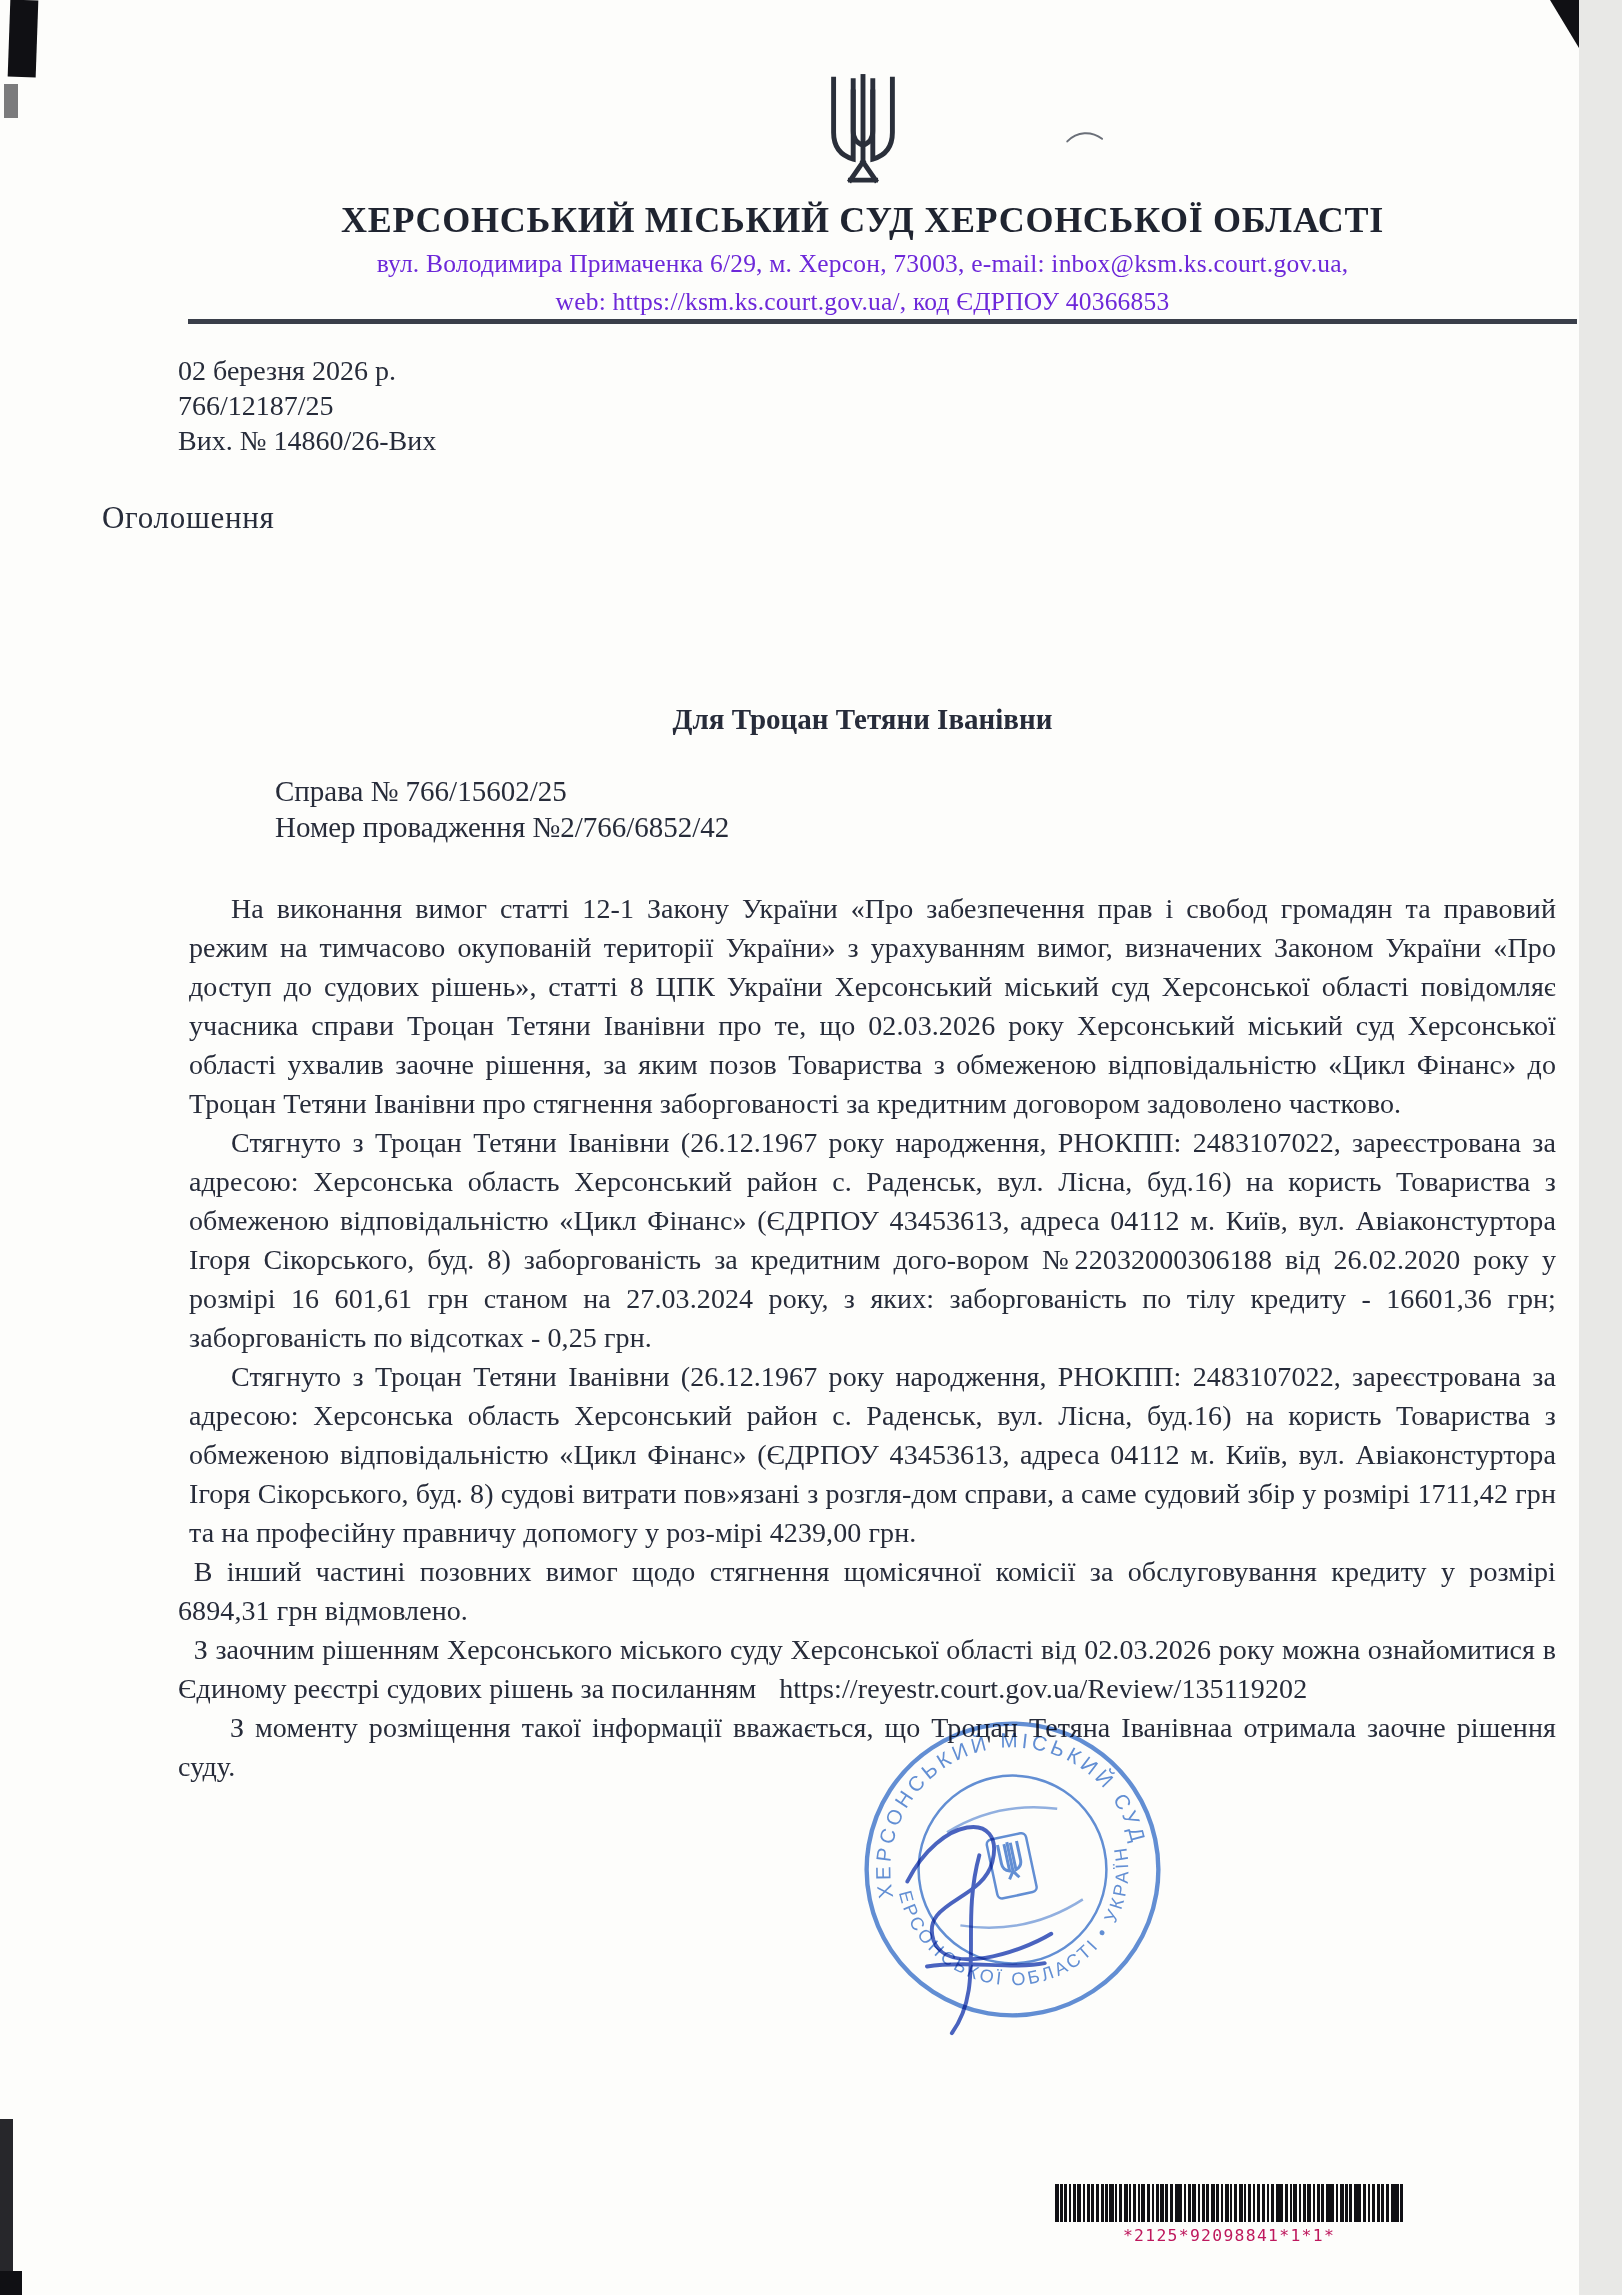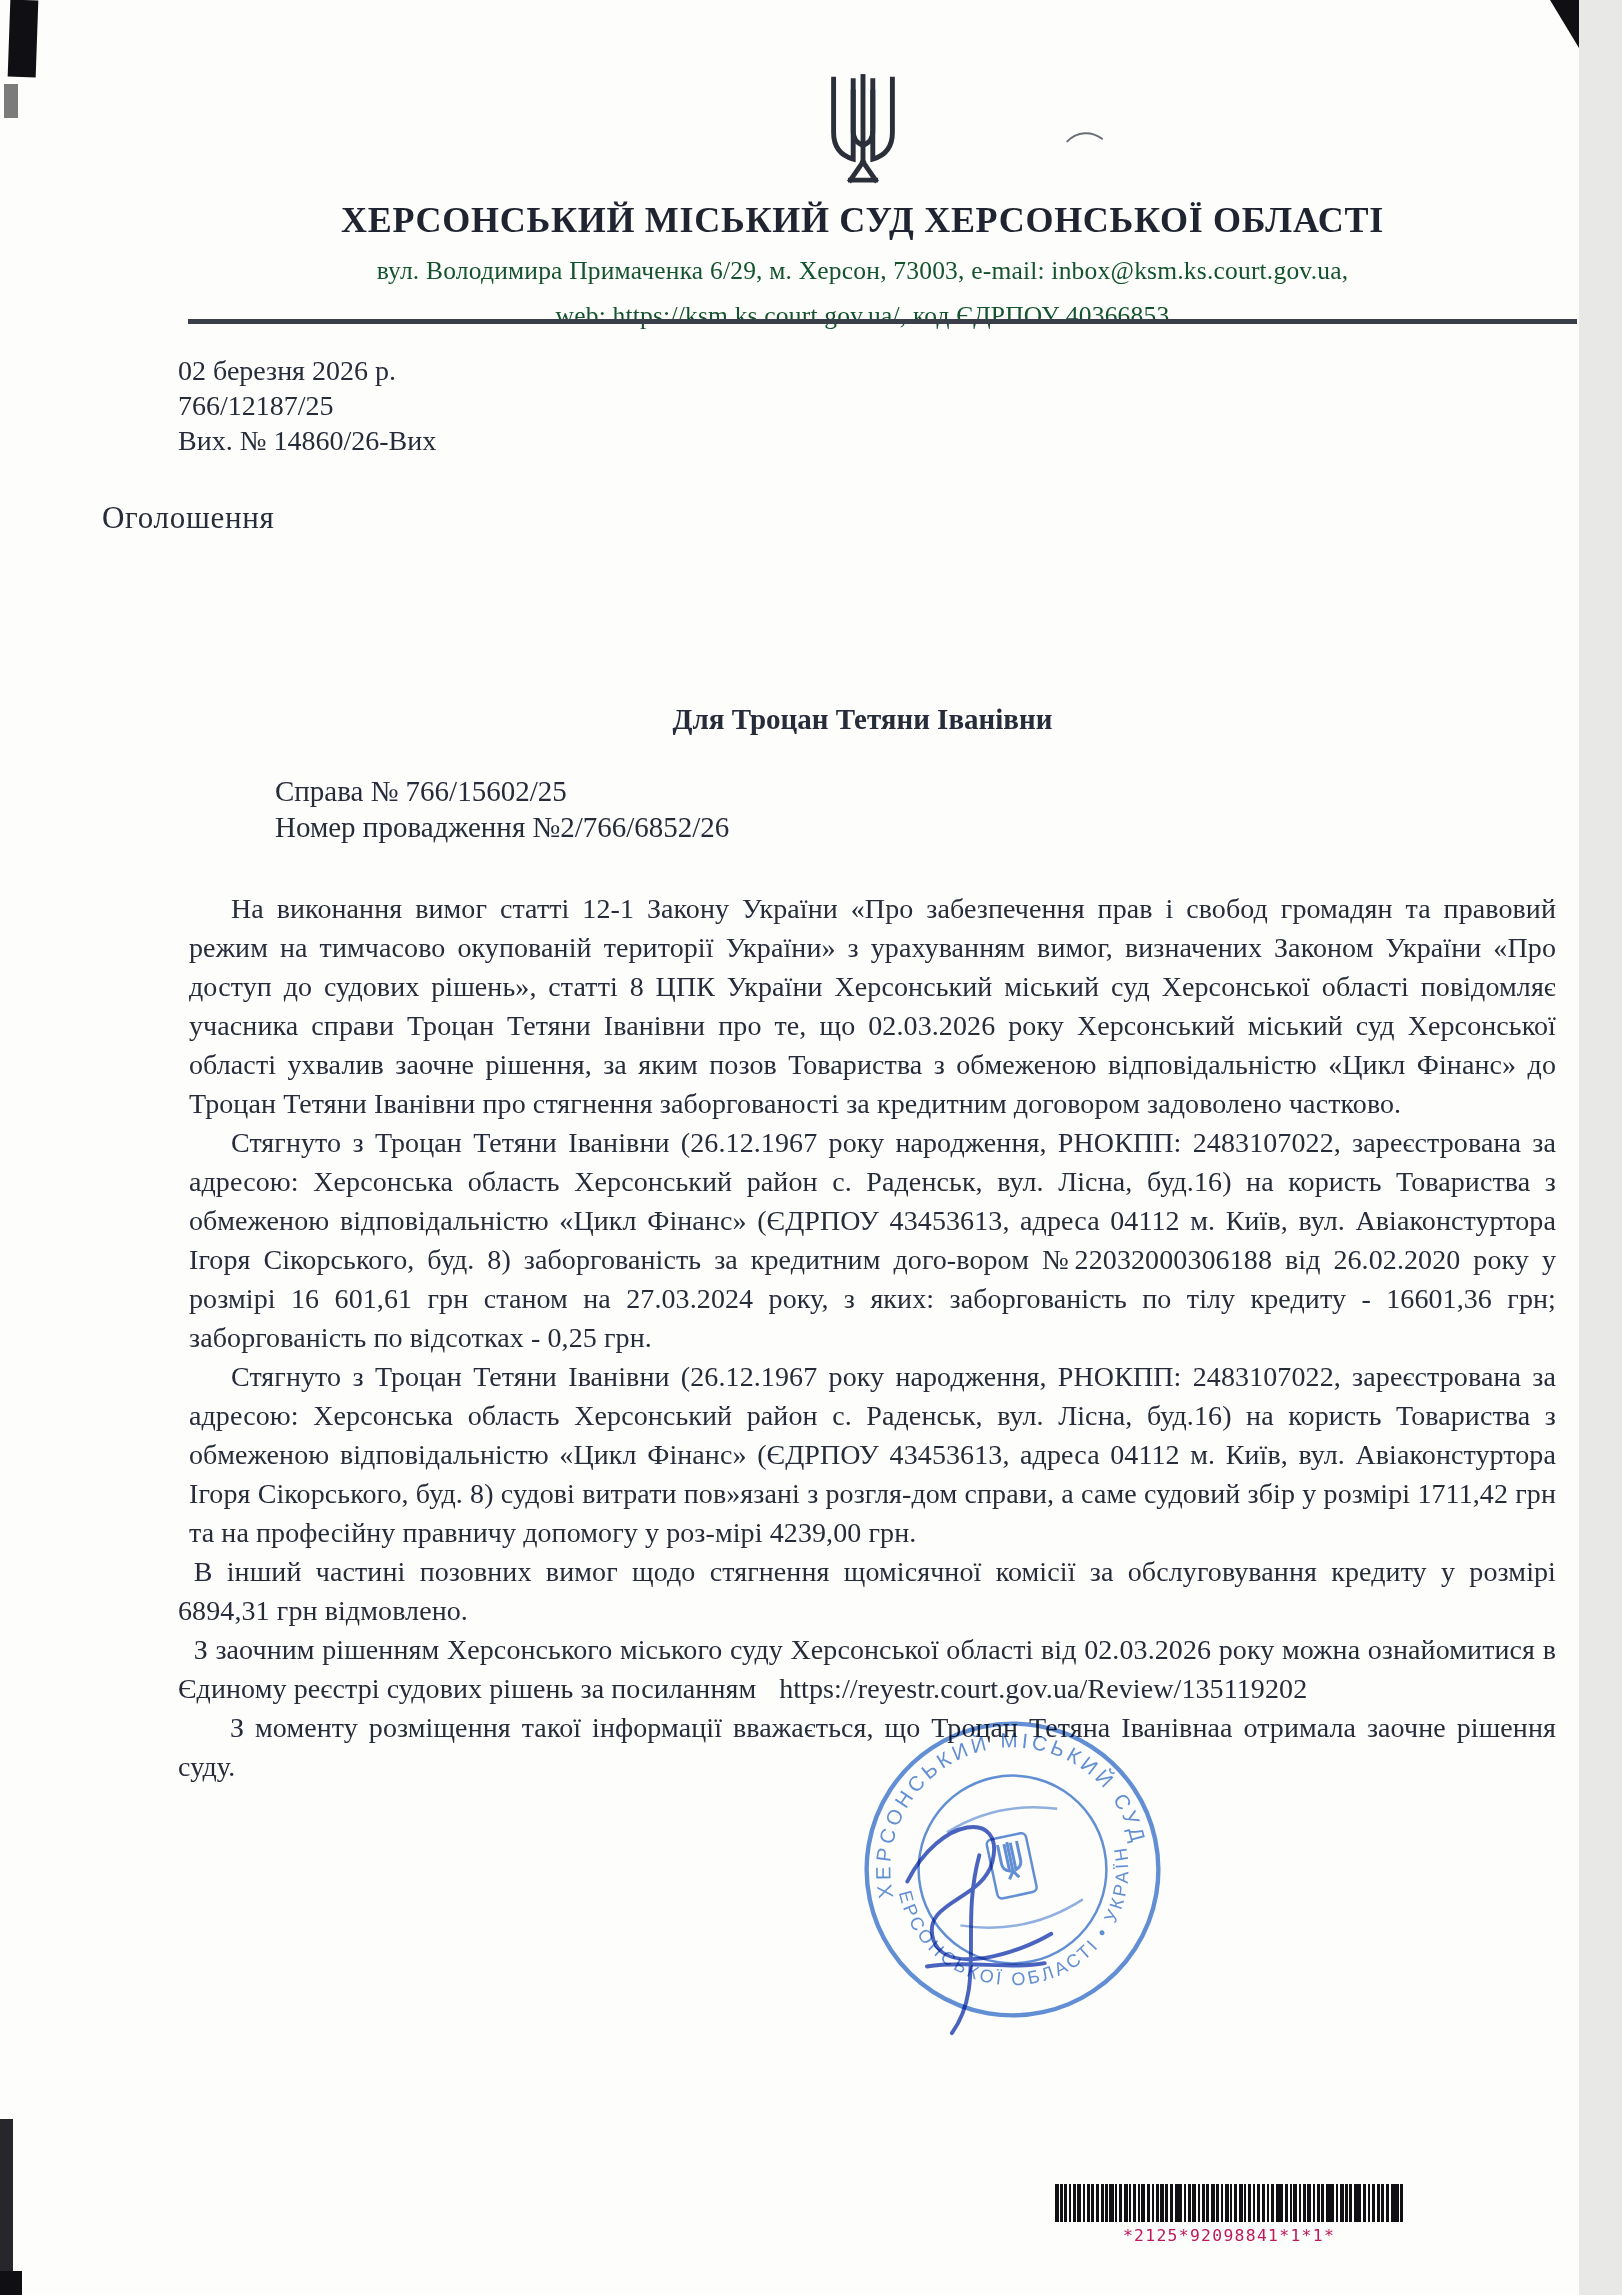--- a/index.html
+++ b/index.html
@@ -15,21 +15,21 @@
   .artifact { position:absolute; background:#101014; }
   .art-tl { left:9.2px; top:0; width:27.5px; height:77px; transform:rotate(2deg); }
   .art-tl2 { left:3.9px; top:84px; width:14.4px; height:34px; opacity:.55; }
   .art-tr { right:0; top:0; width:29px; height:48px; clip-path:polygon(0 0,100% 0,100% 100%); }
   .art-bl { left:0; top:2119px; width:13px; height:177px; opacity:.9; }
   .art-bl2 { left:0; top:2271px; width:22px; height:25px; }
   
   .letterhead { position:absolute; left:102px; top:68px; width:1521px; text-align:center; }
   .emblem { display:block; margin:0 auto 9.2px auto; width:84px; height:122px; color:#2a2f3a; }
   .court-name { font-size:36px; font-weight:bold; letter-spacing:0.7px; color:#1f2430; }
-  .addr { font-size:25.5px; color:#14532d; margin-top:15px; letter-spacing:0.2px; }
+  .addr { font-size:25.5px; color:#6d28d9; margin-top:8px; letter-spacing:0.2px; }
   .rule { position:absolute; left:188px; top:319px; width:1389px; height:4.6px; background:#3a3f4a; }
   
   .reference { position:absolute; left:178px; top:353px; font-size:28px; line-height:35px; }
   
   .doc-title { position:absolute; left:102px; top:500px; width:1521px; text-align:left;
                font-size:31px; font-weight:normal; letter-spacing:0.7px; }
   .intro { position:absolute; left:178px; top:594px; width:1378px;
            font-size:29px; line-height:39px; text-align:justify; letter-spacing:0.5px; word-spacing:2.6px; }
   .addressee { position:absolute; left:102px; top:703px; width:1521px; text-align:center; font-size:29px;font-weight:bold; }
   .case-info { position:absolute; left:275px; top:773px; font-size:29px; line-height:36px; }
@@ -95,21 +95,21 @@
     <div>02 березня 2026 р.</div>
     <div>766/12187/25</div>
     <div>Вих. № 14860/26-Вих</div>
   </section>
 
   <h2 class="doc-title">Оголошення</h2>
   <div class="addressee">Для Троцан Тетяни Іванівни</div>
 
   <div class="case-info">
     <div>Справа № 766/15602/25</div>
-    <div>Номер провадження №2/766/6852/26</div>
+    <div>Номер провадження №2/766/6852/42</div>
   </div>
 
   <div class="body-text">
     <p class="para ind-64">На виконання вимог статті 12-1 Закону України «Про забезпечення прав і свобод громадян та правовий режим на тимчасово окупованій території України» з урахуванням вимог, визначених Законом України «Про доступ до судових рішень», статті 8 ЦПК України Херсонський міський суд Херсонської області повідомляє учасника справи Троцан Тетяни Іванівни про те, що 02.03.2026 року Херсонський міський суд Херсонської області ухвалив заочне рішення, за яким позов Товариства з обмеженою відповідальністю «Цикл Фінанс» до Троцан Тетяни Іванівни про стягнення заборгованості за кредитним договором задоволено частково.</p>
     <p class="para ind-64">Стягнуто з Троцан Тетяни Іванівни (26.12.1967 року народження, РНОКПП: 2483107022, зареєстрована за адресою: Херсонська область Херсонський район с. Раденськ, вул. Лісна, буд.16) на користь Товариства з обмеженою відповідальністю «Цикл Фінанс» (ЄДРПОУ 43453613, адреса 04112 м. Київ, вул. Авіаконстуртора Ігоря Сікорського, буд. 8) заборгованість за кредитним дого-вором №22032000306188 від 26.02.2020 року у розмірі 16 601,61 грн станом на 27.03.2024 року, з яких: заборгованість по тілу кредиту - 16601,36 грн; заборгованість по відсотках - 0,25 грн.</p>
     <p class="para ind-64">Стягнуто з Троцан Тетяни Іванівни (26.12.1967 року народження, РНОКПП: 2483107022, зареєстрована за адресою: Херсонська область Херсонський район с. Раденськ, вул. Лісна, буд.16) на користь Товариства з обмеженою відповідальністю «Цикл Фінанс» (ЄДРПОУ 43453613, адреса 04112 м. Київ, вул. Авіаконстуртора Ігоря Сікорського, буд. 8) судові витрати пов»язані з розгля-дом справи, а саме судовий збір у розмірі 1711,42 грн та на професійну правничу допомогу у роз-мірі 4239,00 грн.</p>
     <p class="para ind-24">В інший частині позовних вимог щодо стягнення щомісячної комісії за обслуговування кредиту у розмірі 6894,31 грн відмовлено.</p>
     <p class="para ind-24"><span>З заочним рішенням Херсонського міського суду Херсонської області  від 02.03.2026 року можна ознайомитися в Єдиному реєстрі судових рішень за посиланням</span> <span class="url">https://reyestr.court.gov.ua/Review/135119202</span></p>
     <p class="para ind-80">З моменту розміщення такої інформації вважається, що Троцан Тетяна Іванівнаа отримала заочне рішення суду.</p>
   </div>

